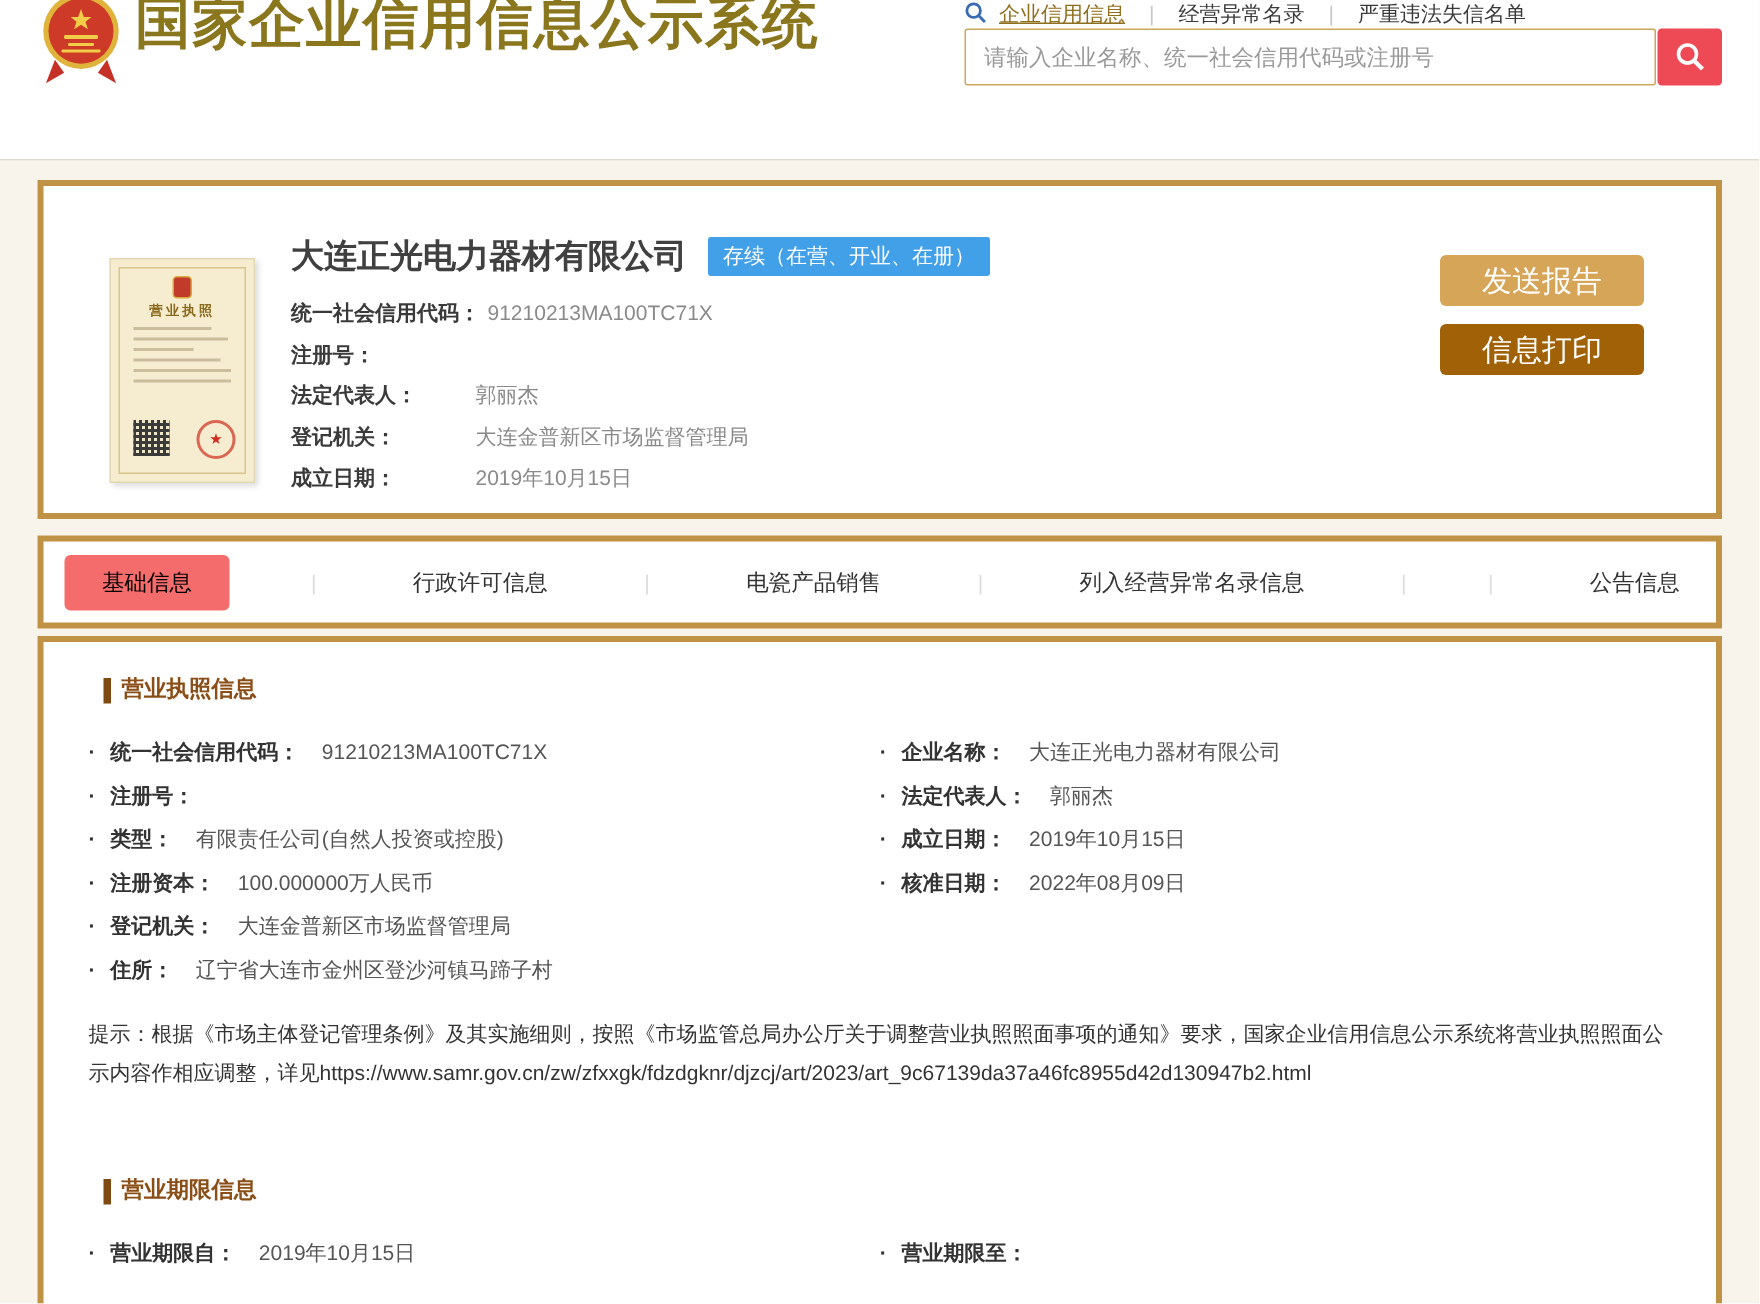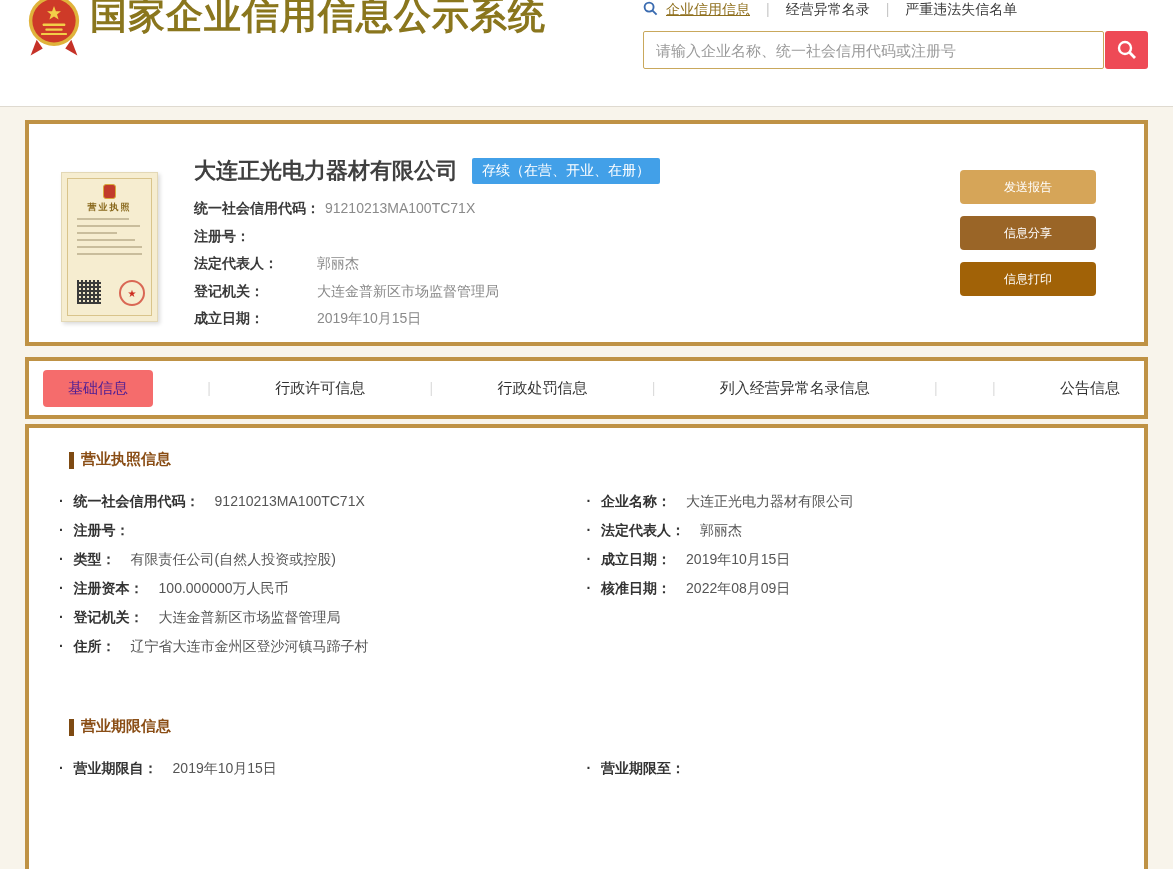--- a/index.html
+++ b/index.html
@@ -14,32 +14,32 @@
   .titles { margin-left:10px; }
   .site-title { font-size:37px; font-weight:bold; color:#8A761D; letter-spacing:1px; line-height:50px; margin:0; white-space:nowrap; }
   .site-subtitle { font-size:15.5px; color:#9C8428; line-height:20px; }
   .header-right { margin-left:auto; width:505px; padding-top:10px; flex:none; }
   .nav-row { display:flex; font-size:14px; color:#3a3a3a; }
   .nav-search-icon { display:inline-flex; margin-right:8px; }
   .nav-link { cursor:pointer; white-space:nowrap; }
   .nav-link.active { color:#8F6F1D; text-decoration:underline; }
   .nav-sep { color:#C8C8C8; margin:0 16px; }
   .nav-sep::before { content:"|"; }
-  .search-row { display:flex; margin-top:12px; }
+  .search-row { display:flex; margin-top:0; }
   .search-input { flex:1; height:38px; border:1px solid #C9A85C; border-radius:2px; padding:0 12px; font-size:15px; color:#333; outline:none; background:#fff; font-family:inherit; }
   .search-input::placeholder { color:#9a9a9a; }
   .search-btn { width:43px; height:38px; background:#EE4A56; border:none; border-radius:3px; margin-left:1px; display:flex; align-items:center; justify-content:center; cursor:pointer; flex:none; }
 
   
   .page { padding:13px 25px 0; }
   .gold-box { border:4px solid #BF9245; background:#fff; }
 
   
   .company-box { height:226px; position:relative; }
-  .license-thumb { position:absolute; left:32px; top:48px; width:97px; height:150px; background:#F6EDD0; border:1px solid #E3D8B6; box-shadow:2px 2px 4px rgba(0,0,0,.15); cursor:pointer; }
+  .license-thumb { position:absolute; left:44px; top:48px; width:97px; height:150px; background:#F6EDD0; border:1px solid #E3D8B6; box-shadow:2px 2px 4px rgba(0,0,0,.15); cursor:pointer; }
   .lic-inner { position:absolute; left:5px; top:5px; right:5px; bottom:5px; border:1px solid #D9C48B; }
   .lic-emblem { width:13px; height:15px; background:#C23B2A; border:1px solid #D8A93C; border-radius:3px; margin:5px auto 3px; }
   .lic-title { text-align:center; color:#8A6A1E; font-weight:bold; font-size:9px; letter-spacing:2px; line-height:11px; }
   .lic-row { height:2px; background:#C9BD9C; margin:5px 9px 0; }
   .lic-row:nth-of-type(1){ width:45px; margin-top:7px; }
   .lic-row:nth-of-type(2){ width:60px; }
   .lic-row:nth-of-type(3){ width:52px; }
   .lic-row:nth-of-type(4){ width:63px; }
   .lic-row:nth-of-type(5){ width:40px; }
   .lic-row:nth-of-type(6){ width:58px; }
@@ -51,29 +51,29 @@
   .company-info { position:absolute; left:165px; top:32px; }
   .company-name-row { display:flex; align-items:center; }
   .company-name { font-size:22px; font-weight:bold; color:#404040; }
   .status-badge { margin-left:14px; background:#42A0E8; color:#fff; font-size:14px; padding:4px 10px; border-radius:2px; white-space:nowrap; }
   .info-rows { margin-top:9px; }
   .info-row { font-size:14px; line-height:27.5px; white-space:nowrap; }
   .info-row .lbl { font-weight:bold; color:#3a3a3a; display:inline-block; min-width:118px; }
   .info-row .val { color:#8a8a8a; margin-left:5px; }
 
   .actions { position:absolute; right:48px; top:46px; display:flex; flex-direction:column; gap:12px; }
-  .action-btn { width:136px; height:34px; border:none; border-radius:4px; color:#fff; font-size:12px; cursor:pointer; font-family:inherit; }
+  .action-btn { width:136px; height:34px; border:none; border-radius:4px; color:#fff; font-size:20px; cursor:pointer; font-family:inherit; }
   .btn-send { background:#D6A558; }
   .btn-share { background:#9A6527; }
   .btn-print { background:#a16207; }
 
   
   .tabs-box { margin-top:11px; height:62px; display:flex; align-items:center; justify-content:space-between; padding:0 14px; }
   .tab { font-size:15px; color:#333; padding:9px 10px; cursor:pointer; white-space:nowrap; }
-  .tab.active { background:#F56C6C; color:#4c1d95; border-radius:4px; padding:9px 25px; }
+  .tab.active { background:#F56C6C; color:#000000; border-radius:4px; padding:9px 25px; }
   .tab-sep { color:#DCDCDC; font-size:14px; }
   .tab-sep::before { content:"|"; }
 
   
   .content-box { margin-top:5px; height:610px; padding:22px 30px 0; }
   .section-title { display:flex; align-items:flex-end; margin:0 0 18px 10px; }
   .section-bar { width:5px; height:17px; background:#7E4A12; margin-right:7px; flex:none; }
   .section-text { font-size:15px; font-weight:bold; color:#8A4E16; }
   .detail-grid { display:flex; }
   .detail-col { width:50%; }
@@ -172,31 +172,30 @@
             <span class="lbl">登记机关：</span><span class="val">大连金普新区市场监督管理局</span>
           </div>
           <div class="info-row">
             <span class="lbl">成立日期：</span><span class="val">2019年10月15日</span>
           </div>
         </div>
       </div>
 
       <div class="actions">
         <button class="action-btn btn-send">发送报告</button>
-        <button class="action-btn btn-share">信息分享</button>
         <button class="action-btn btn-print">信息打印</button>
       </div>
     </div>
 
     <div class="gold-box tabs-box">
       <span class="tab active">基础信息</span>
       <span class="tab-sep"></span>
       <span class="tab">行政许可信息</span>
       <span class="tab-sep"></span>
-      <span class="tab">行政处罚信息</span>
+      <span class="tab">电瓷产品销售</span>
       <span class="tab-sep"></span>
       <span class="tab">列入经营异常名录信息</span>
       <span class="tab-sep"></span>
       <span class="tab-sep"></span>
       <span class="tab">公告信息</span>
     </div>
 
     <div class="gold-box content-box">
 
       <div class="section-title">
@@ -235,20 +234,21 @@
           <div class="d-row">
             <span class="d-lbl">成立日期：</span><span class="d-val">2019年10月15日</span>
           </div>
           <div class="d-row">
             <span class="d-lbl">核准日期：</span><span class="d-val">2022年08月09日</span>
           </div>
         </div>
       </div>
 
 
+      <div class="notice">提示：根据《市场主体登记管理条例》及其实施细则，按照《市场监管总局办公厅关于调整营业执照照面事项的通知》要求，国家企业信用信息公示系统将营业执照照面公示内容作相应调整，详见https://www.samr.gov.cn/zw/zfxxgk/fdzdgknr/djzcj/art/2023/art_9c67139da37a46fc8955d42d130947b2.html</div>
 
       <div class="term-section">
         <div class="section-title">
           <span class="section-bar"></span>
           <span class="section-text">营业期限信息</span>
         </div>
         <div class="detail-grid">
           <div class="detail-col">
             <div class="d-row">
               <span class="d-lbl">营业期限自：</span><span class="d-val">2019年10月15日</span>

